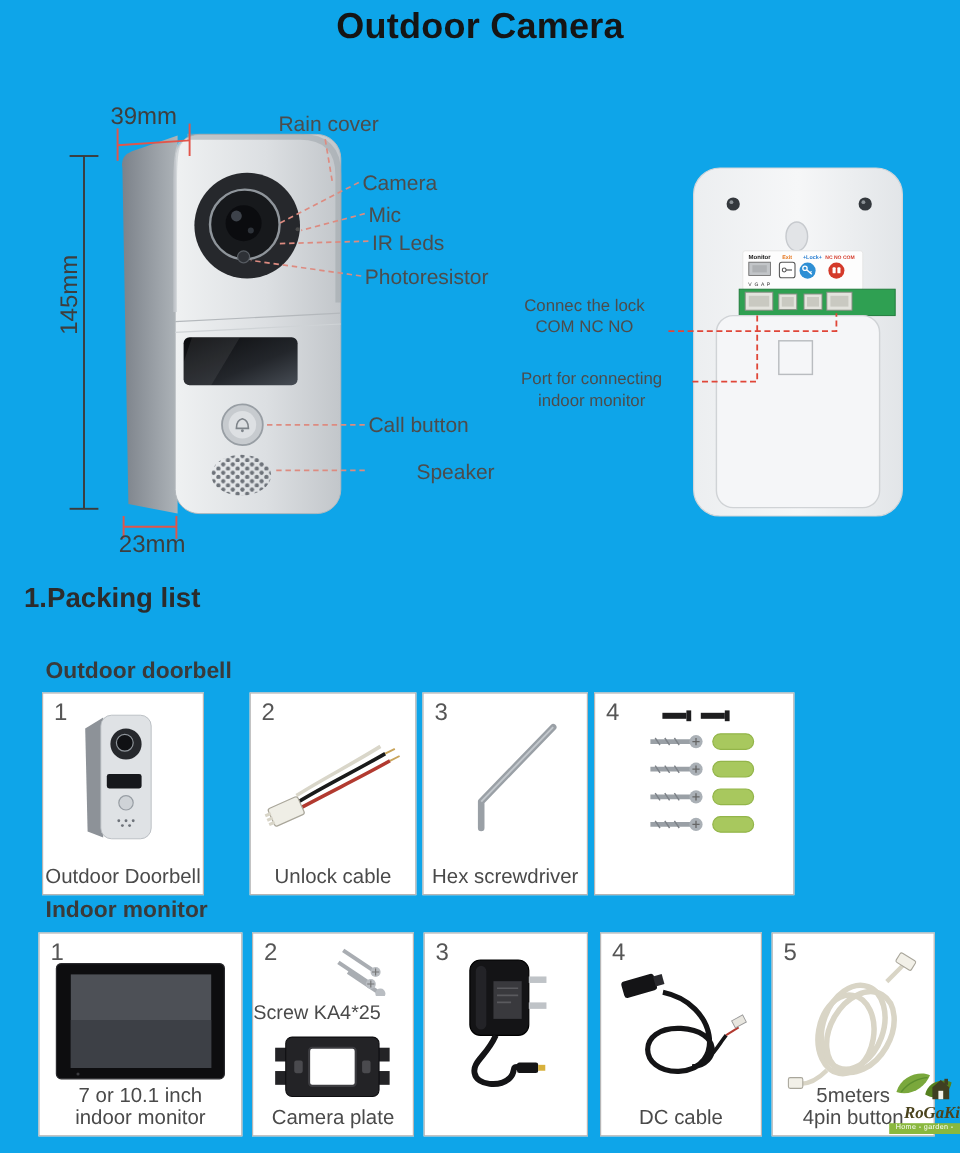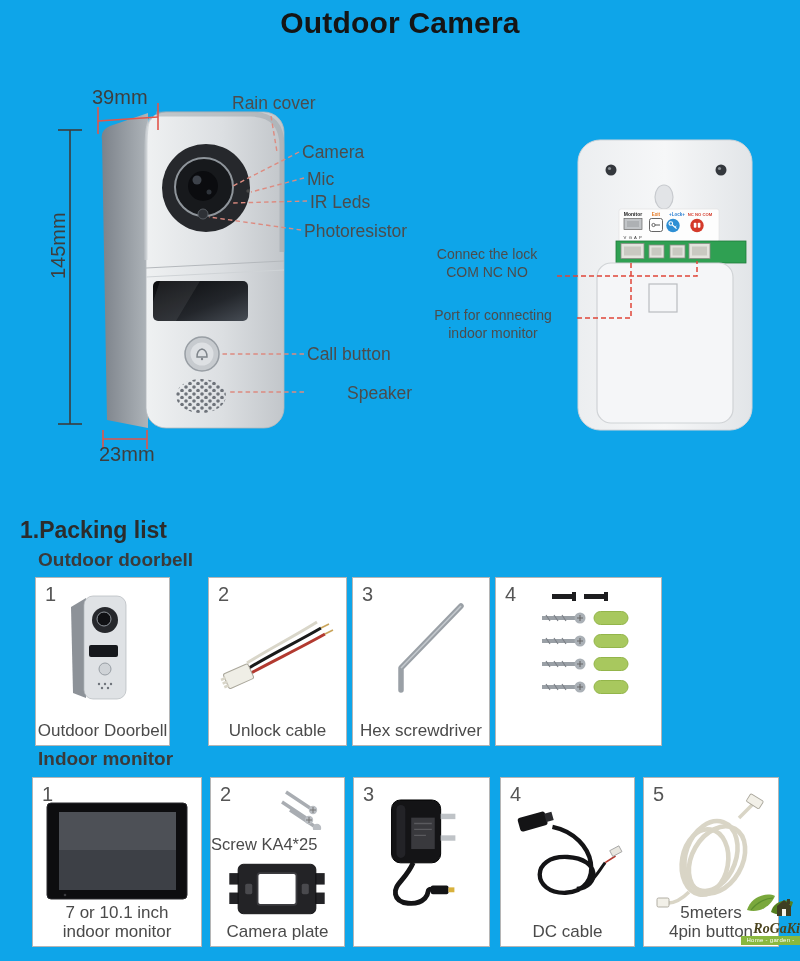--- a/index.html
+++ b/index.html
@@ -167,21 +167,21 @@
   <div class="abs plabel" style="left:310px;top:192px;">IR Leds</div>
   <div class="abs plabel" style="left:304px;top:221px;">Photoresistor</div>
   <div class="abs plabel" style="left:307px;top:344px;">Call button</div>
   <div class="abs plabel" style="left:307px;top:383px;margin-left:40px;">Speaker</div>
 
   <div class="abs center-label" style="left:407px;top:246px;width:160px;">Connec the lock
 COM NC NO</div>
   <div class="abs center-label" style="left:403px;top:307px;width:180px;">Port for connecting
 indoor monitor</div>
 
-  <div class="abs sec-head" style="left:20px;top:517px;">1.Packing list</div>
+  <div class="abs sec-head" style="left:20px;top:485px;">1.Packing list</div>
   <div class="abs sub-head" style="left:38px;top:549px;">Outdoor doorbell</div>
 
   <div class="pbox" style="left:35px;top:577px;width:133px;height:167px;">
     <span class="pnum">1</span>
     <svg class="abs" style="left:24px;top:12px;" width="90" height="116" viewBox="0 0 90 116">
       <path d="M11,17 L26,8 L26,108 L13,103 Z" fill="#8d9298"></path>
       <rect x="24" y="6" width="42" height="103" rx="9" fill="#dfe2e5" stroke="#b3b8bc" stroke-width="0.7"></rect>
       <circle cx="45" cy="30" r="13" fill="#26282c"></circle>
         <circle cx="44" cy="29" r="7" fill="#101114" stroke="#8f959b" stroke-width="1"></circle>
       <rect x="29" y="55" width="29" height="12" rx="2" fill="#16181c"></rect>

